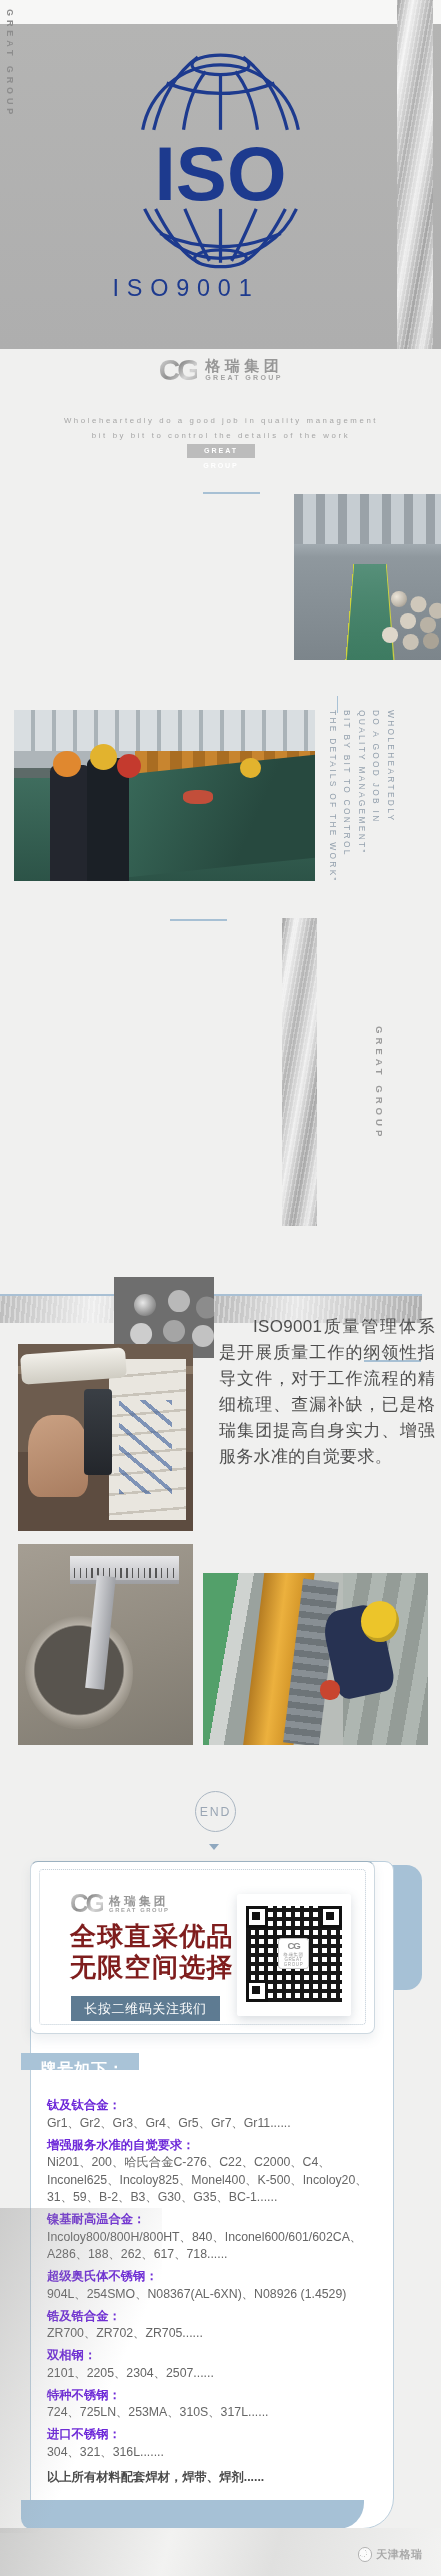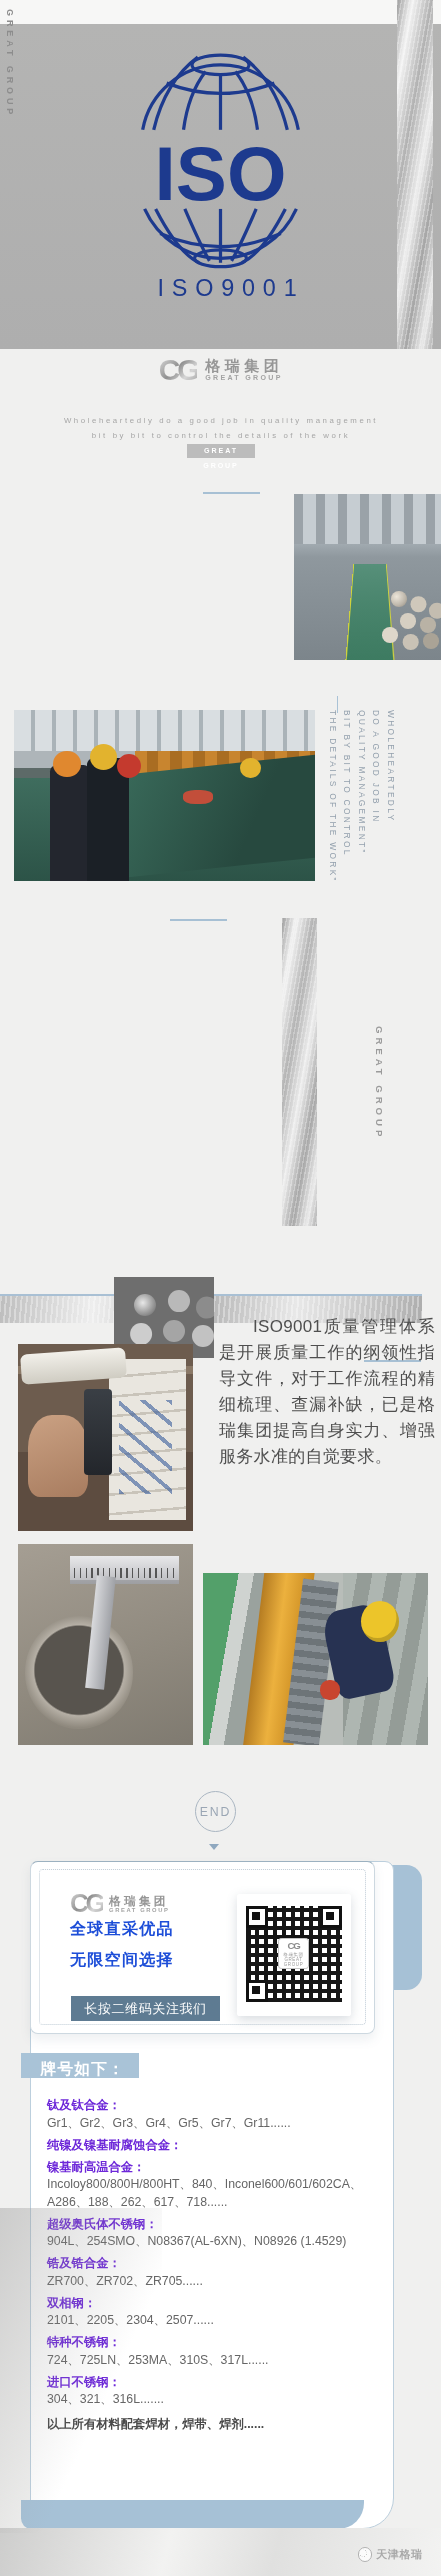--- a/index.html
+++ b/index.html
@@ -12,21 +12,21 @@
   .banner{left:0;top:24px;width:442px;height:325px;background:linear-gradient(180deg,#b4b4b3,#aeaeae);}
   .metal{background:
     repeating-linear-gradient(100deg,rgba(255,255,255,.30) 0 1.3px,rgba(0,0,0,0) 1.3px 3.9px),
     linear-gradient(100deg,#9e9e9e,#f3f3f3 16%,#b2b2b2 36%,#ededed 55%,#a6a6a6 72%,#e9e9e9 88%,#b0b0b0);}
   .metal-top{left:397px;top:0;width:36px;height:349px;}
   .vtext{writing-mode:vertical-rl;text-orientation:mixed;}
   .brand-vert-tl{left:5.2px;top:9px;height:136px;font-size:9px;font-weight:bold;
     letter-spacing:3.9px;color:#8d8d8d;}
   .iso-wrap{left:107px;top:39px;width:227px;height:240px;}
   .iso9001{left:0;top:275px;width:372px;text-align:center;font-size:23.4px;letter-spacing:7.8px;
-    color:#1d3a8e;font-weight:400;padding-left:45px;}
+    color:#1d3a8e;font-weight:400;}
 
   
   .logo-row{display:flex;align-items:center;justify-content:center;gap:7.8px;}
   .logo-top{left:0;top:353px;width:442px;}
   .cgmark{font-weight:800;letter-spacing:-3.2px;
     background:linear-gradient(135deg,#e6e6e6,#8f8f8f 45%,#d6d6d6 70%,#9a9a9a);
     -webkit-background-clip:text;background-clip:text;color:transparent;}
   .cgmark.big{font-size:30px;}
   .logo-cn{font-size:15px;letter-spacing:4.5px;color:#979797;font-weight:bold;line-height:16px;}
   .logo-en{font-size:7.1px;letter-spacing:2.3px;color:#a3a3a3;font-weight:bold;}
@@ -144,39 +144,39 @@
     border:1.3px solid #bccfdd;border-radius:9px 9px 31px 9px;box-sizing:border-box;}
   .card{left:30px;top:1861px;width:345px;height:173px;background:#fff;border:0.6px solid #cdd8e0;
     border-top:1.9px solid #9cb1c0;border-radius:7.8px;box-sizing:border-box;
     box-shadow:0 5.2px 10.4px rgba(90,110,130,.10);}
   .card-dotted{position:absolute;left:8.4px;top:7.1px;right:8.4px;bottom:8.4px;
     border:0.6px dotted #c0ccd6;border-radius:3.9px;}
   .card-logo{position:absolute;left:39px;top:26px;display:flex;align-items:center;gap:6.5px;}
   .cgmark.small{font-size:26px;}
   .card-logo .logo-cn{font-size:11.7px;letter-spacing:3.2px;line-height:13px;}
   .card-logo .logo-en{font-size:5.8px;letter-spacing:1.6px;}
-  .slogan{position:absolute;left:39px;font-size:16px;font-weight:800;letter-spacing:1.3px;color:#1d4ed8;}
+  .slogan{position:absolute;left:39px;font-size:26px;font-weight:800;letter-spacing:1.3px;color:#7f1d1d;}
   .sl1{top:57px;} .sl2{top:88px;}
   .qr-hint{position:absolute;left:40px;top:134px;width:149px;height:25px;background:#5e7b92;
     color:#fff;font-size:13px;letter-spacing:0.6px;text-align:center;line-height:25px;}
   .qr-pad{position:absolute;left:206px;top:32px;width:114px;height:122px;background:#fff;
     box-shadow:0 3.9px 10.4px rgba(80,100,120,.22);border-radius:2.6px;}
   .qr{position:absolute;left:9px;top:11.7px;width:96px;height:96px;
     background:repeating-linear-gradient(90deg,#161616 0 4.5px,rgba(0,0,0,0) 4.5px 9px),
     repeating-linear-gradient(0deg,#161616 0 4.5px,#fff 4.5px 9px);}
   .finder{position:absolute;width:22px;height:22px;border:3.9px solid #111;background:#fff;box-sizing:border-box;}
   .finder::after{content:"";position:absolute;left:3.2px;top:3.2px;width:7.8px;height:7.8px;background:#111;}
   .f-tl{left:0;top:0;} .f-tr{right:0;top:0;} .f-bl{left:0;bottom:0;}
   .qr-logo{position:absolute;left:32px;top:32px;width:31px;height:31px;background:#fff;
     border:0.6px solid #c5c5c5;border-radius:3.2px;text-align:center;box-sizing:border-box;}
   .qr-logo .m{font-size:9.7px;font-weight:800;letter-spacing:-1.3px;color:#8a8a8a;line-height:13px;}
   .qr-logo .t{font-size:4.5px;color:#9a9a9a;letter-spacing:0.6px;line-height:5.2px;}
 
   
-  .grades-header{left:21px;top:2053px;width:118px;height:25px;background:#a9c3d7;color:#fff;
+  .grades-header{left:21px;top:2053px;width:118px;height:17px;background:#a9c3d7;color:#fff;
     font-size:15.6px;font-weight:bold;letter-spacing:1.3px;line-height:31px;padding-left:19.5px;box-sizing:border-box;}
   .grade-list{left:47px;top:2097px;width:325px;}
   .grade-group{margin-bottom:4.5px;font-size:12.3px;line-height:17.5px;}
   .grade-name{font-weight:bold;color:#6d28d9;}
   .grade-items{color:#666;}
   .grade-note{margin-top:7.8px;font-size:12.3px;line-height:17.5px;font-weight:bold;color:#4a4a4a;}
 
   
   .bottom-bar{left:21.4px;top:2500px;width:343px;height:29px;background:#a6c1d6;border-radius:0 0 26px 10.4px;}
   .wash-left{left:0;top:2208px;width:162px;height:325px;
@@ -334,21 +334,22 @@
     </div>
   </div>
 
   <div class="abs grades-header">牌号如下：</div>
   <div class="abs grade-list">
     <div class="grade-group">
       <div class="grade-name">钛及钛合金：</div>
       <div class="grade-items">Gr1、Gr2、Gr3、Gr4、Gr5、Gr7、Gr11......</div>
     </div>
     <div class="grade-group">
-      <div class="grade-name">纯镍及镍基耐腐蚀合金：</div>
+      <div class="grade-name">增强服务水准的自觉要求：</div>
+      <div class="grade-items">Ni201、200、哈氏合金C-276、C22、C2000、C4、Inconel625、Incoloy825、Monel400、K-500、Incoloy20、31、59、B-2、B3、G30、G35、BC-1......</div>
     </div>
     <div class="grade-group">
       <div class="grade-name">镍基耐高温合金：</div>
       <div class="grade-items">Incoloy800/800H/800HT、840、Inconel600/601/602CA、A286、188、262、617、718......</div>
     </div>
     <div class="grade-group">
       <div class="grade-name">超级奥氏体不锈钢：</div>
       <div class="grade-items">904L、254SMO、N08367(AL-6XN)、N08926 (1.4529)</div>
     </div>
     <div class="grade-group">

